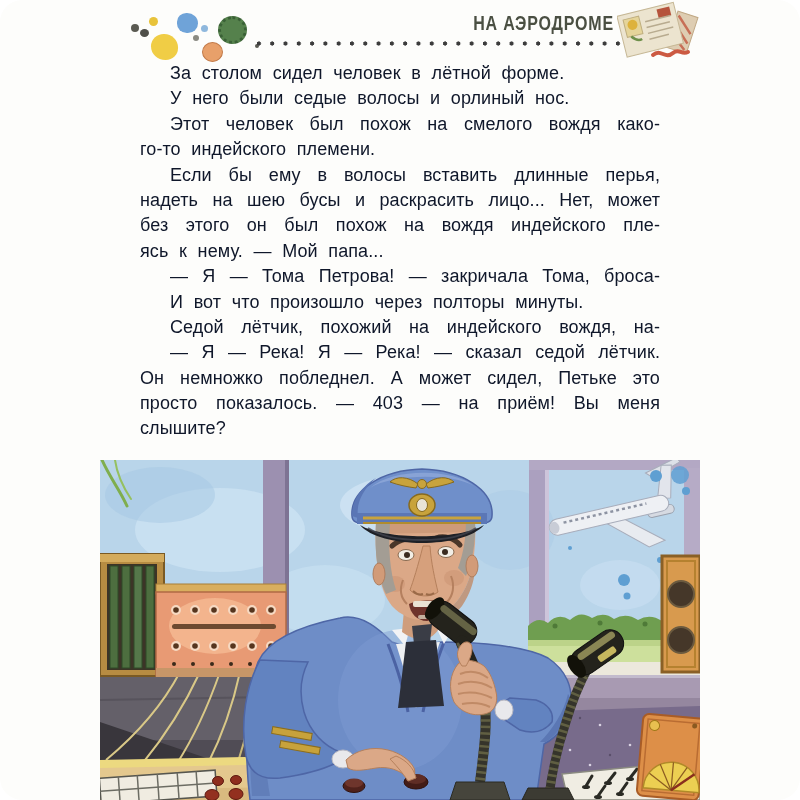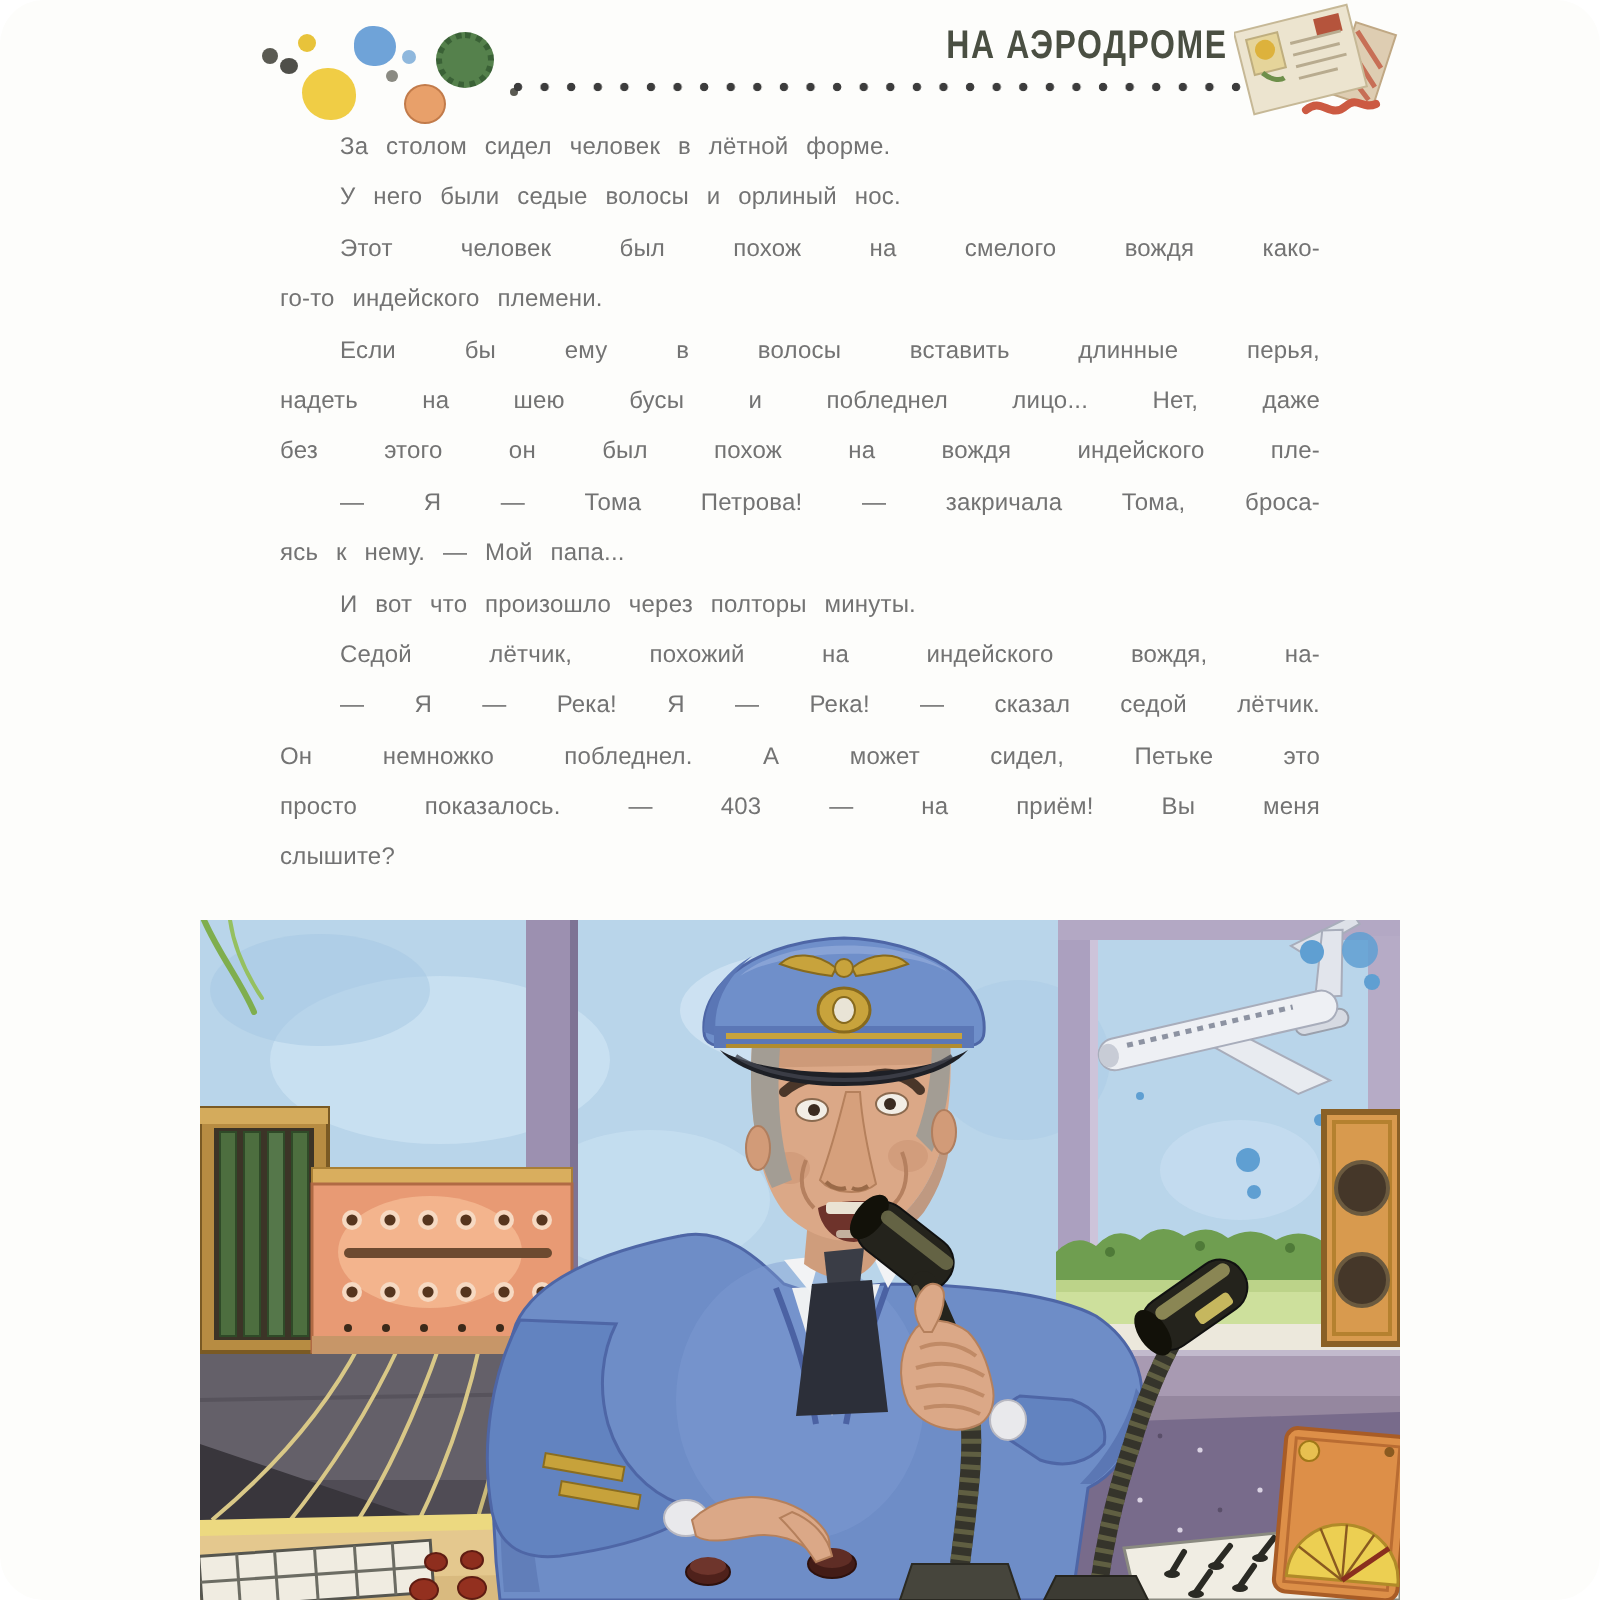--- a/index.html
+++ b/index.html
@@ -21,22 +21,22 @@
   .b4{left:177px;top:13px;width:21px;height:20px;background:#6fa3d8;border-radius:46% 54% 50% 48%;}
   .b5{left:201px;top:25px;width:7px;height:7px;background:#8fb8dd;}
   .b6{left:193px;top:35px;width:6px;height:6px;background:#8a8a82;}
   .b7{left:151px;top:34px;width:27px;height:26px;background:#f0cd45;border-radius:48% 52% 46% 54%;}
   .b8{left:202px;top:42px;width:19px;height:18px;background:#e8a06a;border:1px solid #c27b4a;}
   .b9{left:218px;top:16px;width:23px;height:22px;background:#55814c;border:3px dotted #3a6136;}
   .b10{left:255px;top:44px;width:4px;height:4px;background:#5a5a52;}
   .postcard{position:absolute;left:617px;top:1px;width:85px;height:68px;}
 
   
-  .story{position:absolute;left:140px;top:61px;width:520px;font-size:12px;line-height:25.4px;
-    color:#737373;word-spacing:5.5px;letter-spacing:.1px;}
+  .story{position:absolute;left:140px;top:61px;width:520px;font-size:18px;line-height:25.4px;
+    color:#0f172a;word-spacing:5.5px;letter-spacing:.1px;}
   .ln{height:25.4px;}
   .ln.j{text-align:justify;text-align-last:justify;}
   .ln.ind{text-indent:30px;}
 
   
   .illustration{position:absolute;left:100px;top:460px;width:600px;height:340px;}
 </style>
 </head>
 <body>
 
@@ -75,24 +75,24 @@
       <path d="M36,54 C44,47 48,59 56,52 C62,47 64,54 71,51" stroke="#cc5a42" stroke-width="4" fill="none" stroke-linecap="round"></path>
     </svg>
   </div>
 
   <div class="story">
     <div class="ln ind">За столом сидел человек в лётной форме.</div>
     <div class="ln ind">У него были седые волосы и орлиный нос.</div>
     <div class="ln ind j">Этот человек был похож на смелого вождя како-</div>
     <div class="ln">го-то индейского племени.</div>
     <div class="ln ind j">Если бы ему в волосы вставить длинные перья,</div>
-    <div class="ln j">надеть на шею бусы и побледнел лицо... Нет, даже</div>
+    <div class="ln j">надеть на шею бусы и раскрасить лицо... Нет, может</div>
     <div class="ln j">без этого он был похож на вождя индейского пле-</div>
+    <div class="ln">ясь к нему. — Мой папа...</div>
     <div class="ln ind j">— Я — Тома Петрова! — закричала Тома, броса-</div>
-    <div class="ln">ясь к нему. — Мой папа...</div>
     <div class="ln ind">И вот что произошло через полторы минуты.</div>
     <div class="ln ind j">Седой лётчик, похожий на индейского вождя, на-</div>
     <div class="ln ind j">— Я — Река! Я — Река! — сказал седой лётчик.</div>
     <div class="ln j">Он немножко побледнел. А может сидел, Петьке это</div>
     <div class="ln j">просто показалось. — 403 — на приём! Вы меня</div>
     <div class="ln">слышите?</div>
   </div>
 
   <div class="illustration">
   <svg width="600" height="340" viewBox="0 0 600 340">

